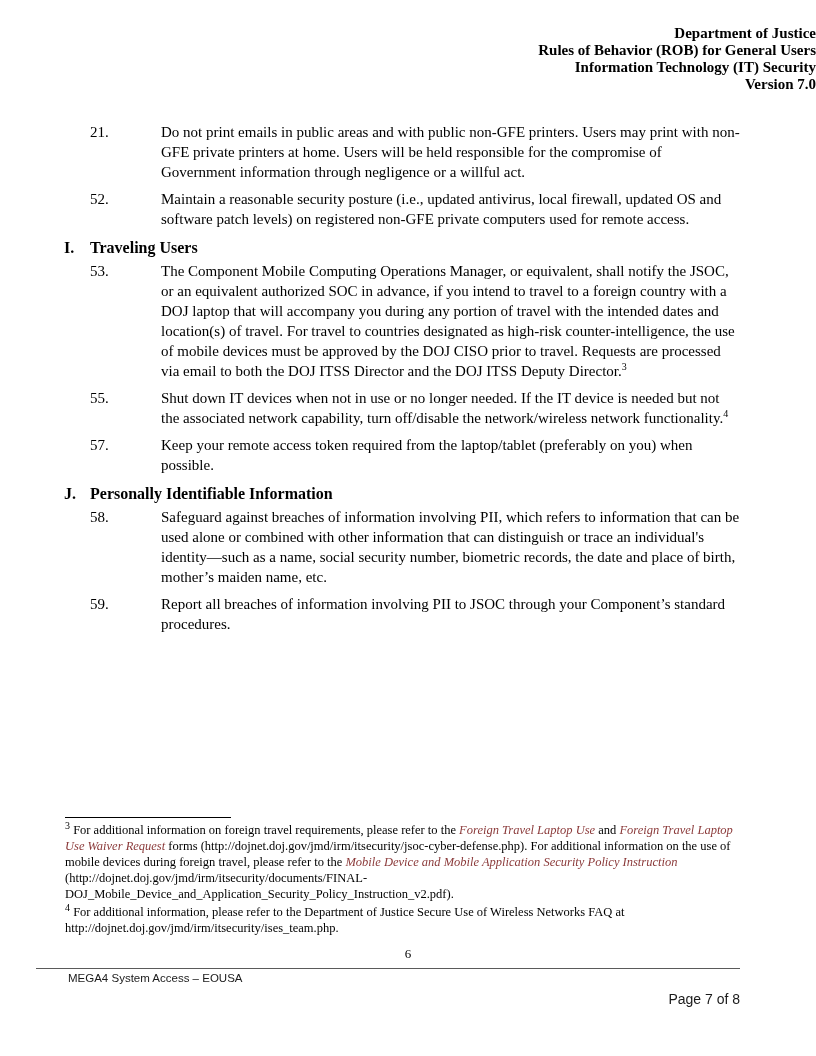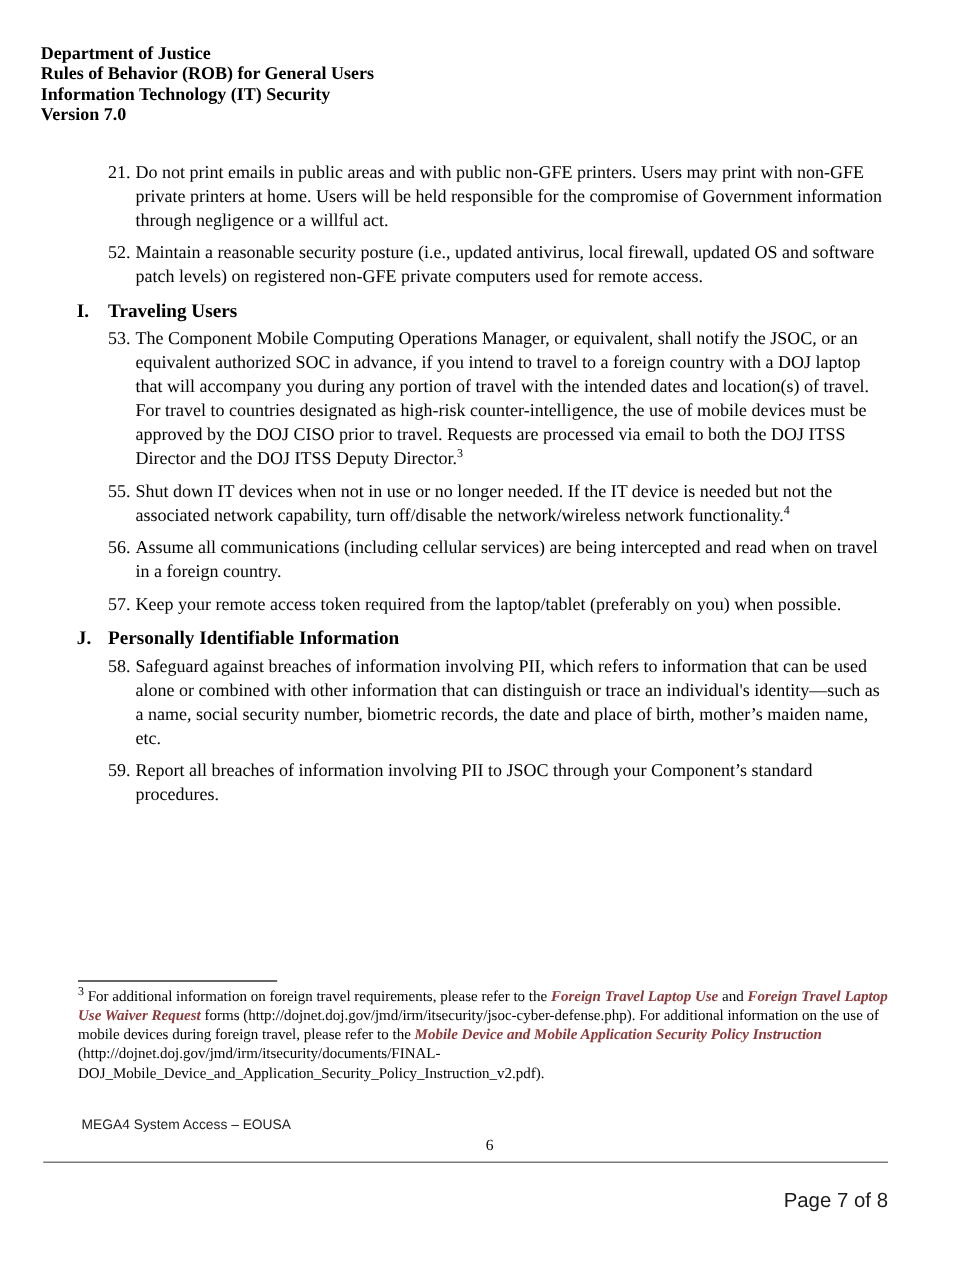--- a/index.html
+++ b/index.html
@@ -11,43 +11,44 @@
   .page {
     position: relative;
     width: 816px;
     height: 1056px;
     background: #ffffff;
     color: #000000;
     font-family: "Liberation Serif", serif;
   }
   
   .doc-header {
-    padding-top: 37px;
+    padding-top: 25px;
     padding-left: 34px;
-    text-align: left;
+    text-align: right;
     font-weight: bold;
     font-size: 15px;
     line-height: 17px;
   }
   
   .content {
     margin-top: 29px;
   }
   .item {
     display: flex;
     margin: 0 76px 7px 90px;
     font-size: 15px;
     line-height: 20px;
   }
   .item .num {
     flex: none;
     width: 23px;
   }
   .item .body {
     flex: 1;
+    margin-left: 48px;
   }
   .item sup, .footnote sup {
     font-size: 10px;
     line-height: 0;
   }
   .section-heading {
     display: flex;
     margin: 8px 76px 3px 64px;
     font-weight: bold;
     font-size: 16px;
@@ -71,52 +72,51 @@
     width: 166px;
     border-top: 1px solid #000;
     margin-bottom: 4px;
   }
   .footnote {
     margin: 0 0 2px 0;
   }
   .fni {
     font-style: italic;
     color: var(--footnote_italic, #000);
-    font-weight: bold;
   }
   
   .page-number {
     position: absolute;
     top: 946px;
     left: 0;
     right: 0;
     text-align: center;
     font-size: 13px;
   }
   .footer-rule {
     position: absolute;
     top: 968px;
     left: 36px;
     right: 76px;
     border-top: 1px solid #5a5a5a;
   }
   .footer-left {
     position: absolute;
-    top: 932px;
+    top: 972px;
     left: 68px;
     font-family: "Liberation Sans", sans-serif;
     font-size: 11.5px;
     color: #1a1a1a;
   }
   .page-indicator {
     position: absolute;
     top: 991px;
     right: 76px;
     font-family: "Liberation Sans", sans-serif;
-    font-size: 17px;
+    font-size: 14px;
     color: #1a1a1a;
     text-align: right;
   }
 </style>
 </head>
 <body>
 
 <div class="page">
 
   <header class="doc-header">
@@ -147,24 +147,20 @@
       <span class="num">53.</span>
       <span class="body"><span>The Component Mobile Computing Operations Manager, or equivalent, shall notify the JSOC, or an equivalent authorized SOC in advance, if you intend to travel to a foreign country with a DOJ laptop that will accompany you during any portion of travel with the intended dates and location(s) of travel.  For travel to countries designated as high-risk counter-intelligence, the use of mobile devices must be approved by the DOJ CISO prior to travel.  Requests are processed via email to both the DOJ ITSS Director and the DOJ ITSS Deputy Director.</span><sup>3</sup></span>
     </div>
 
 
     <div class="item">
       <span class="num">55.</span>
       <span class="body"><span>Shut down IT devices when not in use or no longer needed.  If the IT device is needed but not the associated network capability, turn off/disable the network/wireless network functionality.</span><sup>4</sup></span>
     </div>
 
-    <div class="item">
-      <span class="num">56.</span>
-      <span class="body"><span>Assume all communications (including cellular services) are being intercepted and read when on travel in a foreign country.</span></span>
-    </div>
 
     <div class="item">
       <span class="num">57.</span>
       <span class="body"><span>Keep your remote access token required from the laptop/tablet (preferably on you) when possible.</span></span>
     </div>
 
     <div class="section-heading">
       <span class="sec-label">J.</span>
       <span class="sec-title">Personally Identifiable Information</span>
     </div>
@@ -177,20 +173,21 @@
     <div class="item">
       <span class="num">59.</span>
       <span class="body"><span>Report all breaches of information involving PII to JSOC through your Component’s standard procedures.</span></span>
     </div>
 
   </main>
 
   <div class="footnotes">
     <div class="footnote-rule"></div>
     <p class="footnote"><sup>3</sup><span> For additional information on foreign travel requirements, please refer to the </span><i class="fni">Foreign Travel Laptop Use</i><span> and </span><i class="fni">Foreign Travel Laptop Use Waiver Request</i><span> forms (http://dojnet.doj.gov/jmd/irm/itsecurity/jsoc-cyber-defense.php).  For additional information on the use of mobile devices during foreign travel, please refer to the </span><i class="fni">Mobile Device and Mobile Application Security Policy Instruction</i><span> (http://dojnet.doj.gov/jmd/irm/itsecurity/documents/FINAL-DOJ_Mobile_Device_and_Application_Security_Policy_Instruction_v2.pdf).</span></p>
+    <p class="footnote"><sup>4</sup><span> For additional information, please refer to the Department of Justice Secure Use of Wireless Networks FAQ at http://dojnet.doj.gov/jmd/irm/itsecurity/ises_team.php.</span></p>
   </div>
 
   <div class="page-number">6</div>
   <div class="footer-rule"></div>
   <div class="footer-left">MEGA4 System Access – EOUSA</div>
   <div class="page-indicator">Page 7 of 8</div>
 
 </div>
 
 </body></html>

